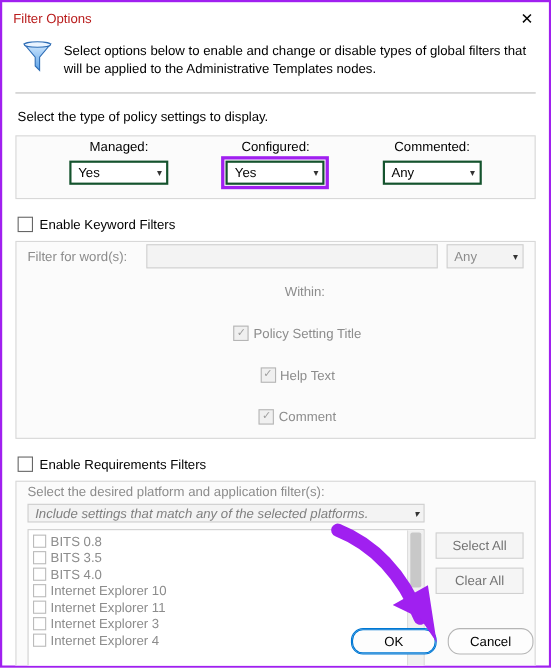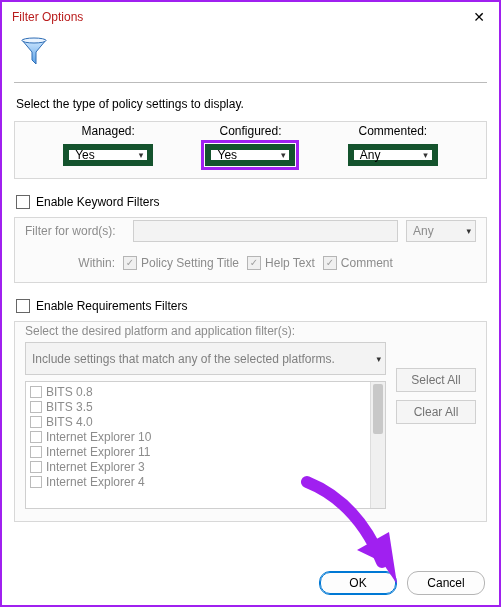--- a/index.html
+++ b/index.html
@@ -44,21 +44,21 @@
     border: 1px solid #d8d8d8;
     background: #fbfbfb;
     padding: 2px 10px 12px 10px;
     margin-bottom: 16px;
   }
   .dd-row { display: flex; gap: 28px; padding: 0 26px; }
   .dd-col { flex: 1; display: flex; flex-direction: column; align-items: center; }
   .dd-col label { margin-bottom: 6px; color: #000; }
   .select {
     width: 90px; height: 22px;
-    border: 6px solid #14532d;
+    border: 2px solid #14532d;
     background: #fff;
     display: flex; align-items: center; justify-content: space-between;
     padding: 0 4px 0 6px;
     font-size: 12px;
   }
   .select.highlight {
     outline: 3px solid #a020f0;
     outline-offset: 1px;
   }
   .chev { font-size: 9px; color: #333; }
@@ -79,35 +79,35 @@
   .inputbox {
     height: 22px; border: 1px solid #cfcfcf; background: #f3f3f3;
   }
   .dsel {
     height: 22px; border: 1px solid #cfcfcf; background: #f3f3f3;
     display: flex; align-items: center; justify-content: space-between;
     padding: 0 4px 0 6px; color: #8c8c8c;
   }
   .within-row {
     grid-column: 1 / span 3;
-    display: flex; align-items: center; gap: 8px;
-    padding-left: 40px; margin-top: 6px;
+    display: flex; align-items: center; gap: 24px;
+    padding-left: 40px; margin-top: 6px; flex-direction: column;
   }
   .within-row .wlabel { width: 50px; text-align: right; color:#8c8c8c; }
   .dck { display: flex; align-items: center; gap: 4px; color: #8c8c8c; }
   .dck .chk.d.checked::after {
     content: "✓"; display:block; font-size:10px; color:#9e9e9e;
     line-height:12px; text-align:center;
   }
   .req-body { display: flex; gap: 10px; }
   .req-left { flex: 1; }
   .req-wide-sel {
-    height: 33px; border: 1px solid #cfcfcf; background: #f3f3f3;
+    height: 17px; border: 1px solid #cfcfcf; background: #f3f3f3;
     display: flex; align-items: center; justify-content: space-between;
-    padding: 0 4px 0 6px; color:#7f7f7f; margin: 4px 0 6px 0;
+    padding: 0 4px 0 6px; color:#7f7f7f; margin: 4px 0 6px 0; font-style: italic;
   }
   .listbox {
     height: 128px; border: 1px solid #cfcfcf; background: #fff;
     overflow: hidden; position: relative;
   }
   .listbox .inner { padding: 2px 2px; }
   .li { display: flex; align-items: center; gap: 4px; padding: 0 2px; height: 15px; color:#8c8c8c; }
   .li .chk { width:12px; height:12px; border-color:#bbb; }
   .scrollbar {
     position:absolute; right:0; top:0; bottom:0; width:15px;
@@ -153,20 +153,21 @@
     <svg class="funnel-icon" viewBox="0 0 32 32">
       <defs>
         <linearGradient id="g1" x1="0" x2="0" y1="0" y2="1">
           <stop offset="0" stop-color="#cfe8ff"></stop>
             <stop offset="1" stop-color="#5aa0e6"></stop>
         </linearGradient>
       </defs>
       <path d="M4 4 L28 4 L18 16 L18 28 L14 24 L14 16 Z" fill="url(#g1)" stroke="#2e6db5" stroke-width="1"></path>
       <ellipse cx="16" cy="4.5" rx="12" ry="2.5" fill="#eaf4ff" stroke="#2e6db5" stroke-width="1"></ellipse>
     </svg>
+    <div class="intro-text">Select options below to enable and change or disable types of global filters that will be applied to the Administrative Templates nodes.</div>
   </div>
 
   <hr class="hr">
 
   <div class="section-label">Select the type of policy settings to display.</div>
 
   <div class="panel">
     <div class="dd-row">
       <div class="dd-col">
         <label>Managed:</label>

